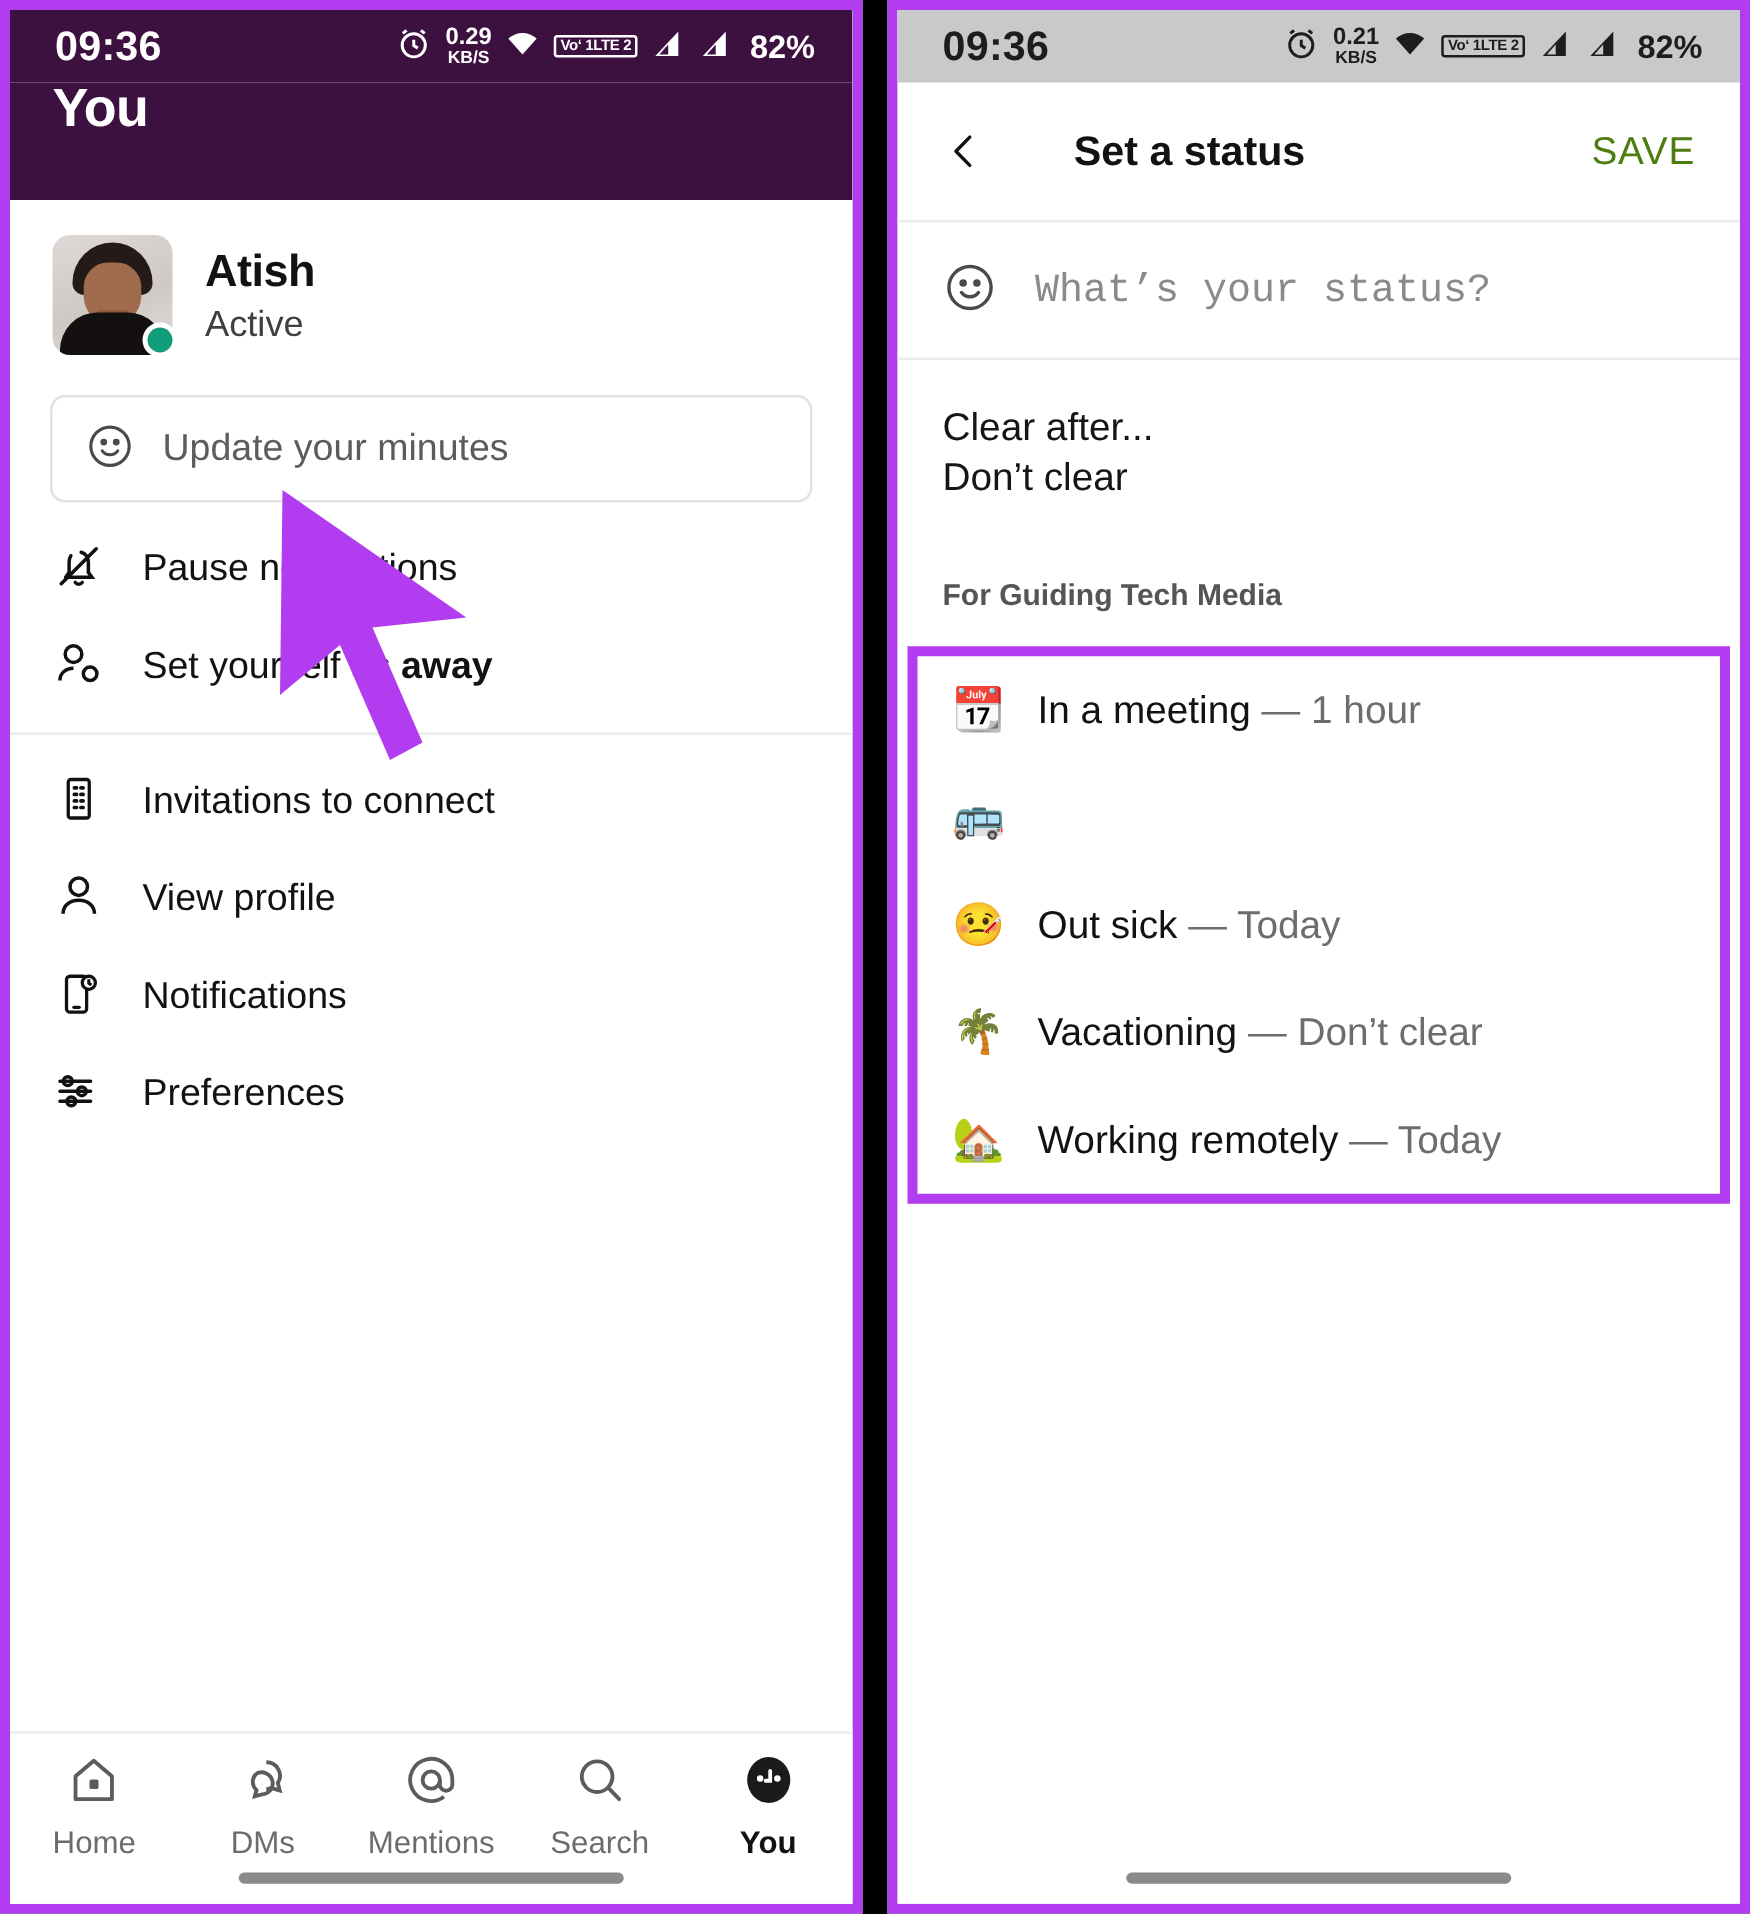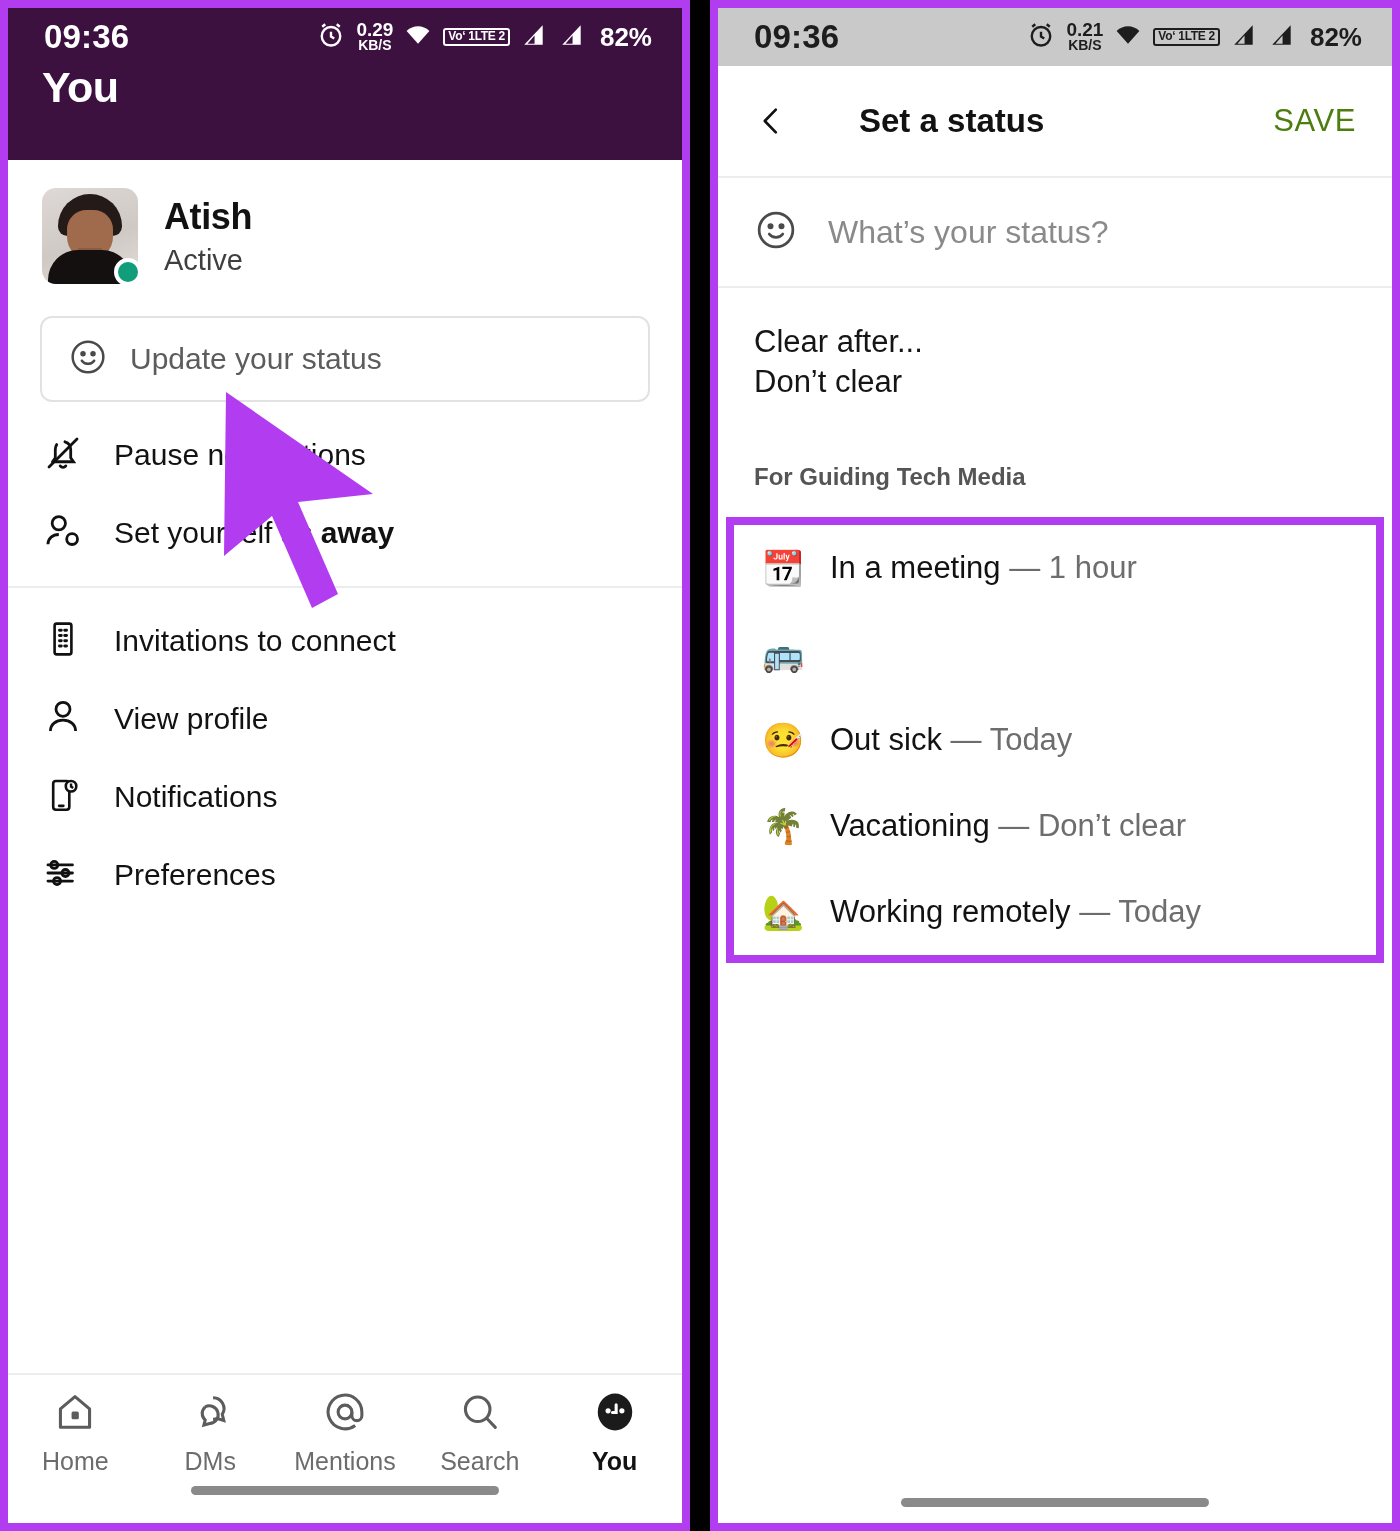--- a/index.html
+++ b/index.html
@@ -74,37 +74,37 @@
   .status-ph { font-size: 30px; color:#5c5c5c; }
 
   
   .menu { padding-top: 14px; }
   .mi { display:flex; align-items:center; gap: 30px; height: 78px; padding: 0 34px; }
   .mi-label { font-size: 30px; color:#121212; }
   .mi-label b { font-weight: 800; }
   .divider { height:2px; background:#ececec; margin: 14px 0; }
 
   
-  .tabbar { position:absolute; left:0; right:0; bottom:12px; height: 138px; background:#fff;
+  .tabbar { position:absolute; left:0; right:0; bottom:0; height: 138px; background:#fff;
             border-top: 2px solid #ededed; }
   .tabs { display:flex; height: 104px; padding-top: 14px; }
   .tab { flex:1; display:flex; flex-direction:column; align-items:center; gap:8px; }
   .tab-label { font-size: 25px; color:#6c6c6c; }
   .tab.active .tab-label { color:#121212; font-weight:700; }
   .home-ind { position:absolute; left:50%; transform:translateX(-50%); bottom: 16px;
               width: 308px; height: 9px; border-radius: 6px; background:#8a8a8a; }
 
   
   .topbar { height: 110px; display:flex; align-items:center; padding: 0 36px; }
   .topbar .back { width: 44px; display:flex; align-items:center; }
   .topbar .ttl { flex: 1; font-size: 33px; font-weight: 800; color:#121212; margin-left: 61px; }
   .topbar .save { font-size: 31px; color:#4d7c0f; letter-spacing:.6px; }
   .hline { height:2px; background:#ececec; }
 
-  .statusinput { height: 108px; display:flex; align-items:center; gap: 30px; padding: 0 36px; }
+  .statusinput { height: 108px; display:flex; align-items:center; gap: 30px; padding: 0 36px; font-family: Liberation Mono, monospace; }
   .statusinput .ph { font-size: 32px; color:#8a8a8a; }
 
   .clear-sec { padding: 34px 36px 18px 36px; }
   .clear-lbl { font-size: 31px; color:#151515; line-height: 1.3; }
   .for-team { padding: 42px 36px 26px 36px; font-size: 24px; font-weight:700; color:#555; }
 
   .presets { margin: 0 8px; border: 8px solid #b23cf0; background:#fff; }
   .preset { display:flex; align-items:center; gap: 28px; height: 86px; padding: 0 28px; }
   .preset .emoji { font-size: 34px; width: 40px; text-align:center; line-height:1; }
   .preset .txt { font-size: 31px; color:#121212; }
@@ -182,21 +182,21 @@
 
       <div class="status-box">
         <span class="ico">
           <svg width="40" height="40" viewBox="0 0 24 24" fill="none" stroke="#4a4a4a" stroke-width="1.5">
             <circle cx="12" cy="12" r="9.2"></circle>
               <circle cx="9" cy="10" r=".9" fill="#4a4a4a"></circle>
             <circle cx="15" cy="10" r=".9" fill="#4a4a4a"></circle>
               <path d="M8.3 14.2a4.6 4.6 0 0 0 7.4 0" stroke-linecap="round"></path>
           </svg>
         </span>
-        <span class="status-ph">Update your status</span>
+        <span class="status-ph">Update your minutes</span>
       </div>
 
       <div class="menu">
         <div class="mi">
           <span class="ico">
             <svg width="42" height="42" viewBox="0 0 24 24" fill="none" stroke="#111" stroke-width="1.6" stroke-linecap="round">
               <path d="M7 17h11l-1.6-2.2V10a4.6 4.6 0 0 0-3.3-4.4"></path>
               <path d="M8.4 7.2A4.6 4.6 0 0 0 7.6 10v4.8L6 17"></path>
               <path d="M10.4 19.4a2 2 0 0 0 3.2 0"></path>
                 <path d="M4 20 20 4"></path>

